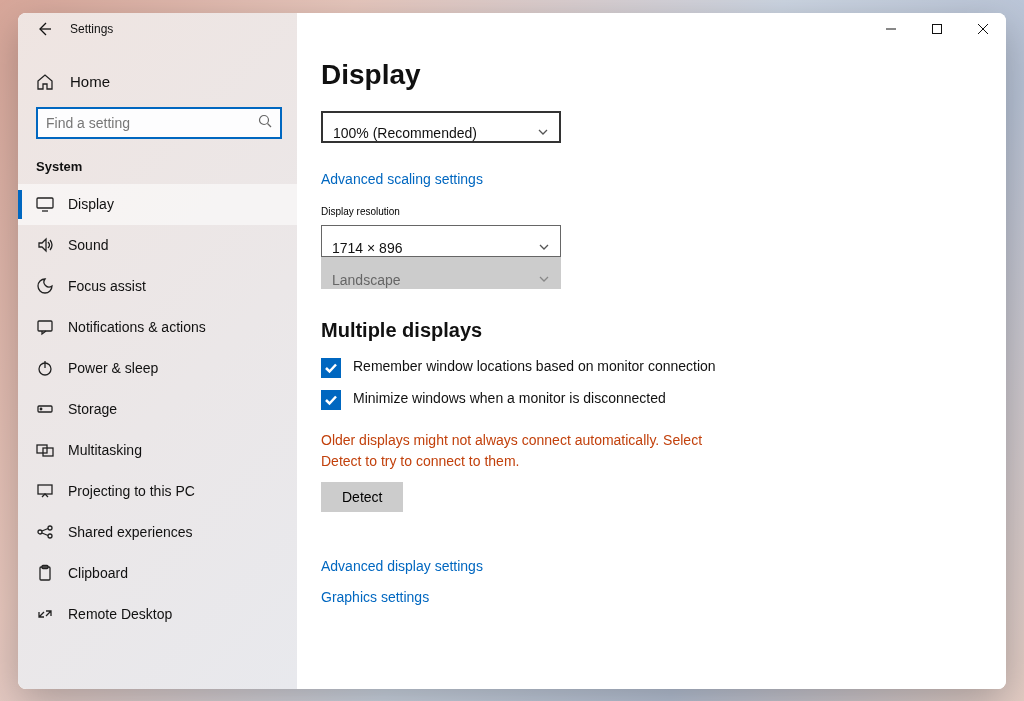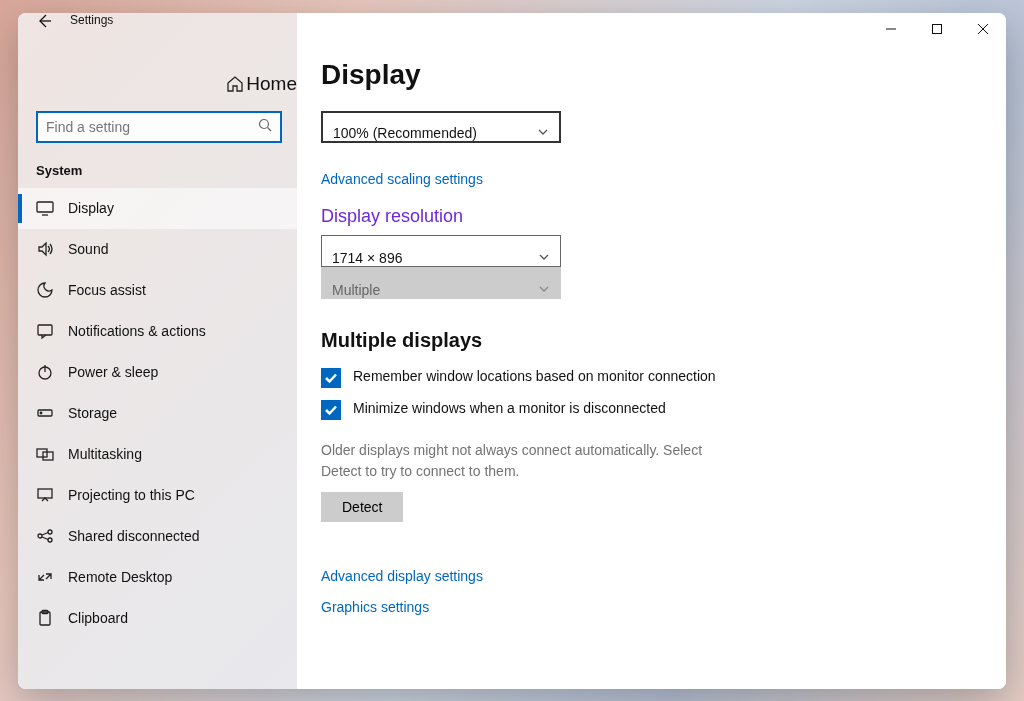--- a/index.html
+++ b/index.html
@@ -17,32 +17,32 @@
     overflow: hidden;
     display: flex;
   }
   .sidebar {
     width: 279px; height: 100%;
     background: linear-gradient(135deg, rgba(236,224,220,0.85), rgba(228,229,234,0.85));
     backdrop-filter: blur(10px);
     display: flex; flex-direction: column;
   }
   .titlebar-left {
-    height: 32px; display: flex; gap: 18px;
+    height: 32px; display: flex; align-items: center; gap: 18px;
     padding-left: 18px; font-size: 12px; color: #111;
   }
   .back-icon { width: 16px; height: 16px; display:flex; align-items:center; justify-content:center; }
   .window-controls {
     position: absolute; top: 0; right: 0; height: 32px; display: flex;
   }
   .win-btn { width: 46px; height: 32px; display:flex; align-items:center; justify-content:center; color:#111; background:transparent; border:none; cursor:pointer; }
 
   .home-row {
-    display:flex; align-items:center; gap:2px;
-    padding: 28px 0 10px 18px; font-size: 19px; color:#111;justify-content:flex-end;
+    display:flex; align-items:center; gap:16px;
+    padding: 28px 0 10px 18px; font-size: 15px; color:#111;
   }
   .search-wrap { padding: 6px 14px 14px 18px; }
   .search-box {
     position: relative; width: 246px; height: 32px;
     border: 2px solid #0067c0; background:#fdfdfe;
     display:flex; align-items:center;
   }
   .search-box input {
     flex:1; border:none; outline:none; background:transparent;
     font-size: 14px; padding: 0 28px 0 8px; color:#111;
@@ -64,38 +64,38 @@
     content:""; position:absolute; left:0; top:6px; bottom:6px; width:4px; background:#0067c0;
   }
   .nav-icon { width:18px; height:18px; display:flex; align-items:center; justify-content:center; color:#222; }
   .nav-icon svg { width:18px; height:18px; stroke:#222; fill:none; stroke-width:1.3; }
 
   .content {
     flex:1; height:100%; background:#ffffff; padding: 46px 36px 20px 24px;
     overflow-y:auto; color:#111;
   }
   h1.page-title { font-size: 28px; font-weight:600; margin-bottom: 20px; }
-  .field-label { font-size: 18px; color:#6d28d9; margin: 18px 0 8px 0; }
+  .field-label { font-size: 10px; color:#000000; margin: 18px 0 8px 0; }
   .dropdown {
     width: 240px; height: 32px; border:1px solid #666; background:#fff;
     display:flex; align-items:flex-end; justify-content:space-between;
     padding: 0 10px; font-size:14px; cursor:pointer;
   }
   .dropdown.dark { border:2px solid #333; }
   .dropdown.disabled { background:#ccc; border:1px solid #ccc; color:#666; cursor:default; }
   .chev { color:#555; }
   .link { color:#0067c0; font-size:14px; cursor:pointer; display:inline-block; margin-top:28px; }
   .link + .link { display:block; }
 
   h2.section-title { font-size: 20px; font-weight:600; margin: 30px 0 16px 0; }
   .check-row { display:flex; gap:12px; margin: 2px 0; font-size:14px; }
   .chk { width:20px; height:20px; background:#0067c0; display:flex; align-items:center; justify-content:center; flex-shrink:0; cursor:pointer; }
   .chk svg { stroke:#fff; stroke-width:2.5; fill:none; width:14px; height:14px; }
 
-  .hint { font-size:14px; color:#737373; margin-top:20px; max-width: 400px; line-height:1.5; }
+  .hint { font-size:14px; color:#c2410c; margin-top:20px; max-width: 400px; line-height:1.5; }
   .btn {
     margin-top:10px; padding: 6px 20px; background:#ccc; border:1px solid #ccc;
     font-size:14px; cursor:pointer;
   }
   .spacer { height: 8px; }
 </style>
 </head>
 <body>
 
 <div class="window">
@@ -229,39 +229,39 @@
       <div class="nav-item">
         <span class="nav-icon">
             <svg viewBox="0 0 18 18">
               <circle cx="4" cy="9" r="2"></circle>
               <circle cx="14" cy="5" r="2"></circle>
               <circle cx="14" cy="13" r="2"></circle>
               <line x1="6" y1="8" x2="12" y2="5.5"></line>
               <line x1="6" y1="10" x2="12" y2="12.5"></line>
             </svg>
           </span>
-        <span>Shared disconnected</span>
+        <span>Shared experiences</span>
+      </div>
+      <div class="nav-item">
+        <span class="nav-icon">
+            <svg viewBox="0 0 18 18">
+              <rect x="4" y="3" width="10" height="13" rx="1"></rect>
+              <rect x="6" y="1.5" width="6" height="3" rx="1"></rect>
+            </svg>
+          </span>
+        <span>Clipboard</span>
       </div>
       <div class="nav-item">
         <span class="nav-icon">
             <svg viewBox="0 0 18 18">
               <path d="M3 12 L8 7 M3 7 L3 12 L8 12"></path>
               <path d="M15 6 L10 11 M15 11 L15 6 L10 6"></path>
             </svg>
           </span>
         <span>Remote Desktop</span>
-      </div>
-      <div class="nav-item">
-        <span class="nav-icon">
-            <svg viewBox="0 0 18 18">
-              <rect x="4" y="3" width="10" height="13" rx="1"></rect>
-              <rect x="6" y="1.5" width="6" height="3" rx="1"></rect>
-            </svg>
-          </span>
-        <span>Clipboard</span>
       </div>
     </nav>
   </aside>
 
   <main class="content">
     <h1 class="page-title">Display</h1>
 
     <div class="dropdown dark">
       <span>100% (Recommended)</span>
       <span class="chev"><svg width="12" height="12" viewBox="0 0 12 12">
@@ -272,21 +272,21 @@
 
     <div class="field-label">Display resolution</div>
     <div class="dropdown">
       <span>1714 × 896</span>
       <span class="chev"><svg width="12" height="12" viewBox="0 0 12 12">
             <path d="M2 4 L6 8 L10 4" fill="none" stroke="#555" stroke-width="1.3"></path>
           </svg></span>
     </div>
 
     <div class="dropdown disabled">
-      <span>Multiple</span>
+      <span>Landscape</span>
       <span class="chev"><svg width="12" height="12" viewBox="0 0 12 12">
             <path d="M2 4 L6 8 L10 4" fill="none" stroke="#888" stroke-width="1.3"></path>
           </svg></span>
     </div>
 
     <h2 class="section-title">Multiple displays</h2>
 
     <div class="check-row">
       <div class="chk">
         <svg viewBox="0 0 14 14">

